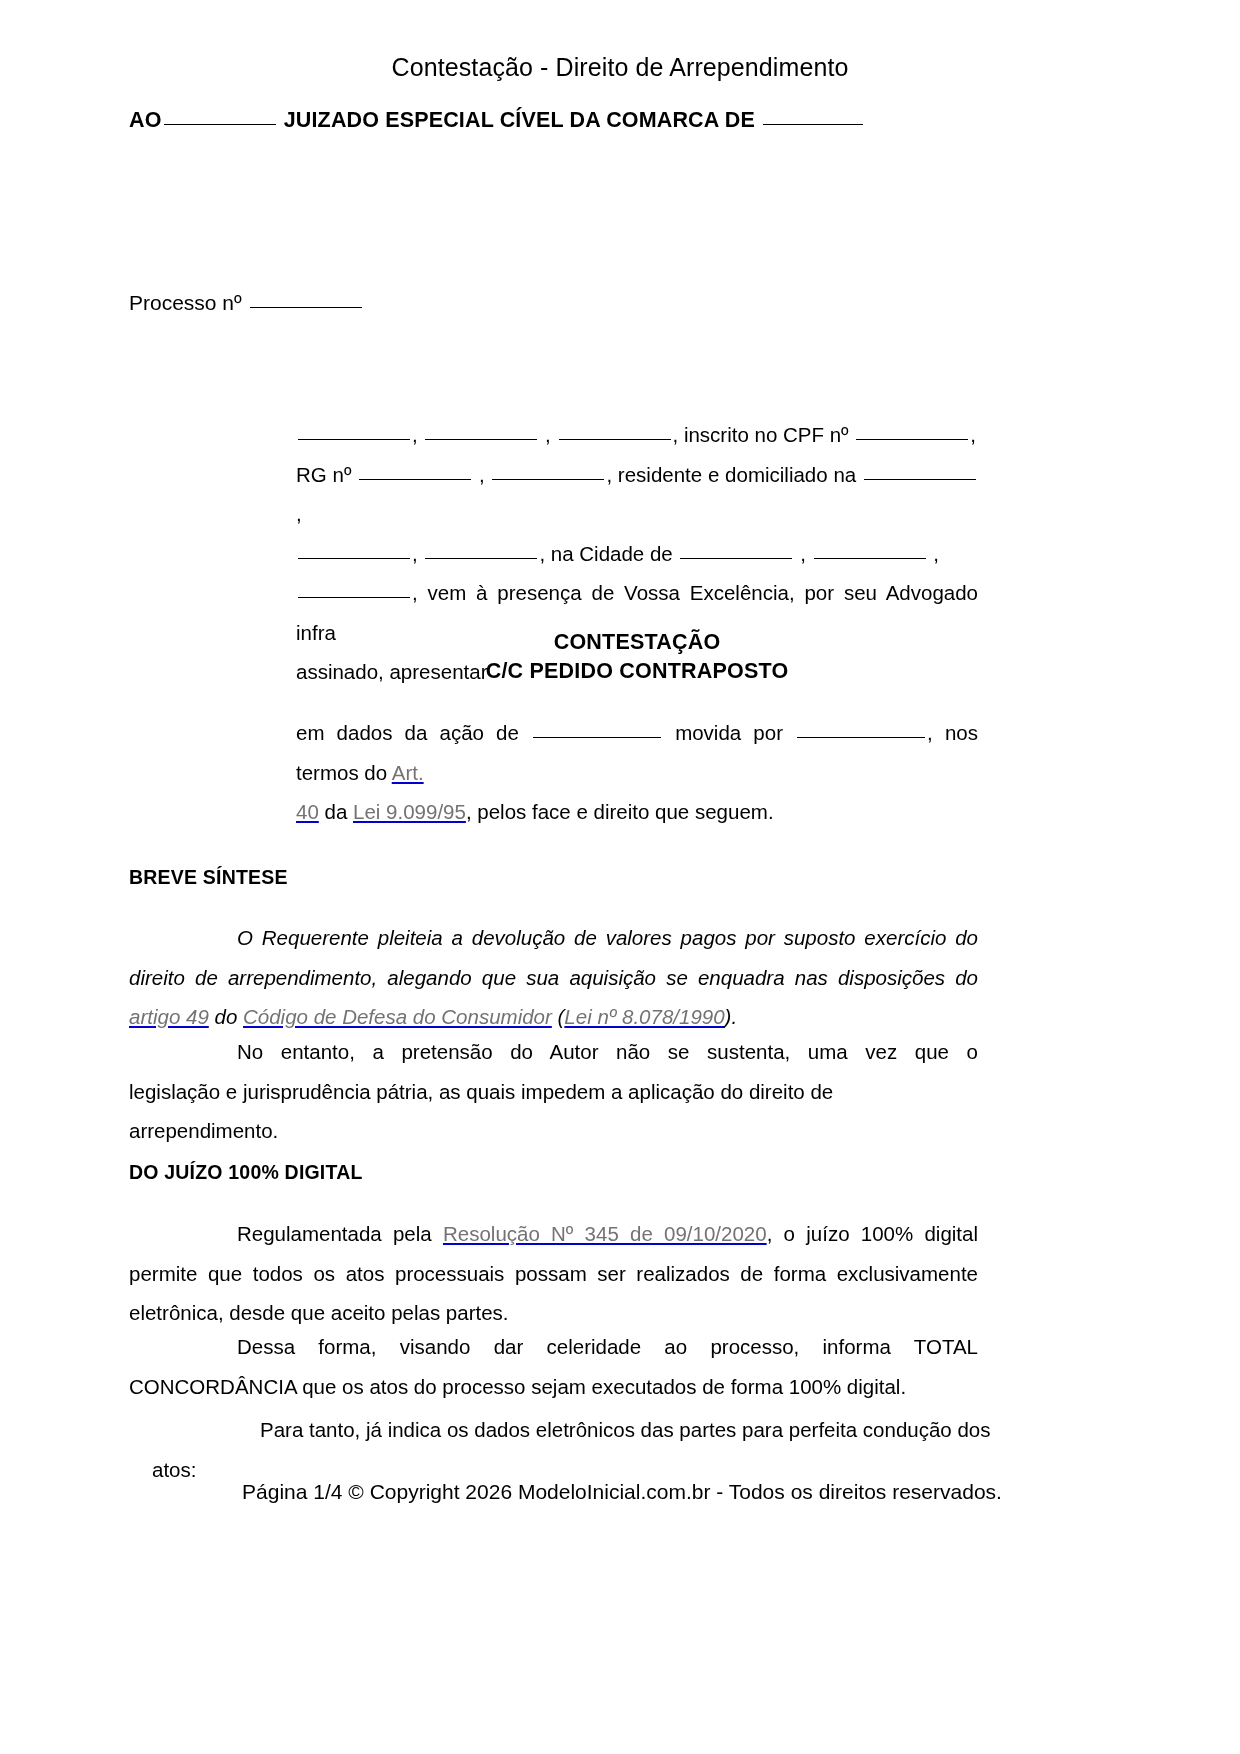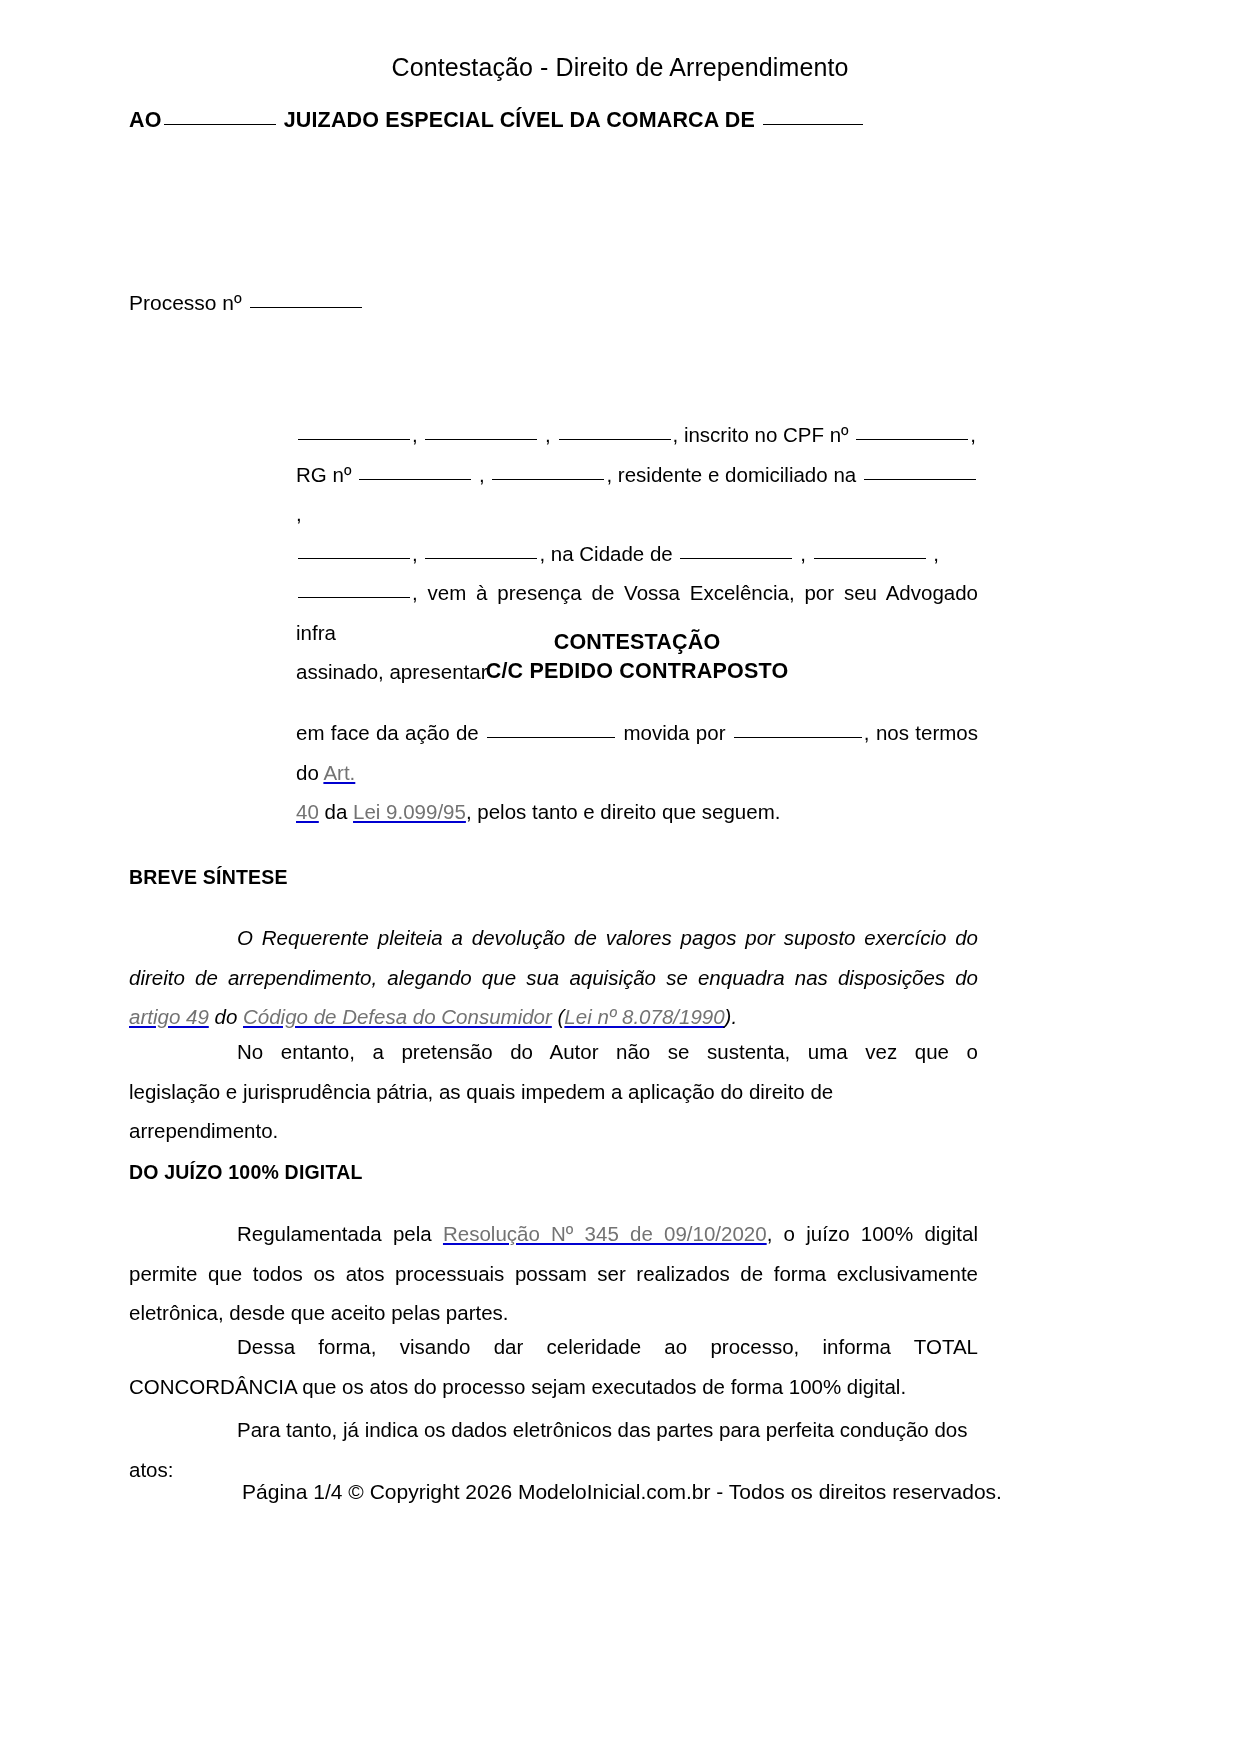--- a/index.html
+++ b/index.html
@@ -123,21 +123,21 @@
   }
   .par-noentanto .just-wide2 {
     text-align: justify;
     text-align-last: justify;
     text-indent: 108px;
   }
   .par-noentanto .lastline { text-align: left; }
 
   .par-regulamentada { top: 1214px; }
   .par-dessaforma { top: 1327px; }
-  .par-paratanto { top: 1410px; }
+  .par-paratanto { top: 1410px; margin-left: 23px; }
 
   
   .footer {
     position: absolute;
     top: 1480px;
     left: 2px;
     width: 1240px;
     text-align: center;
     font-size: 21px;
   }
@@ -185,22 +185,22 @@
     <div><span class="fill f-lg"></span><span>, vem à presença de Vossa Excelência, por seu Advogado infra</span></div>
     <div class="lastline">assinado, apresentar</div>
   </div>
 
   <div class="block contest-title">
     <div>CONTESTAÇÃO</div>
     <div>C/C PEDIDO CONTRAPOSTO</div>
   </div>
 
   <div class="block acao-block">
-    <div><span>em face da ação de</span> <span class="fill f-xl"></span> <span>movida por</span> <span class="fill f-xl"></span><span>, nos termos do</span> <span class="lnk">Art.</span></div>
-    <div class="lastline"><span class="lnk">40</span> <span>da</span> <span class="lnk">Lei 9.099/95</span><span>, pelos tanto e direito que seguem.</span></div>
+    <div><span>em dados da ação de</span> <span class="fill f-xl"></span> <span>movida por</span> <span class="fill f-xl"></span><span>, nos termos do</span> <span class="lnk">Art.</span></div>
+    <div class="lastline"><span class="lnk">40</span> <span>da</span> <span class="lnk">Lei 9.099/95</span><span>, pelos face e direito que seguem.</span></div>
   </div>
 
   <div class="block h-section h-sintese">BREVE SÍNTESE</div>
 
   <div class="block body-par par-sintese">
     <div class="indent"><span>O Requerente pleiteia a devolução de valores pagos por suposto exercício do direito de arrependimento, alegando que sua aquisição se enquadra nas disposições do</span> <span class="lnk">artigo 49</span> <span>do</span> <span class="lnk">Código de Defesa do Consumidor</span> <span>(</span><span class="lnk">Lei nº 8.078/1990</span><span>).</span></div>
   </div>
 
   <div class="block par-noentanto">
     <div class="just-wide">No entanto, a pretensão do Autor não se sustenta, uma vez que o</div>

